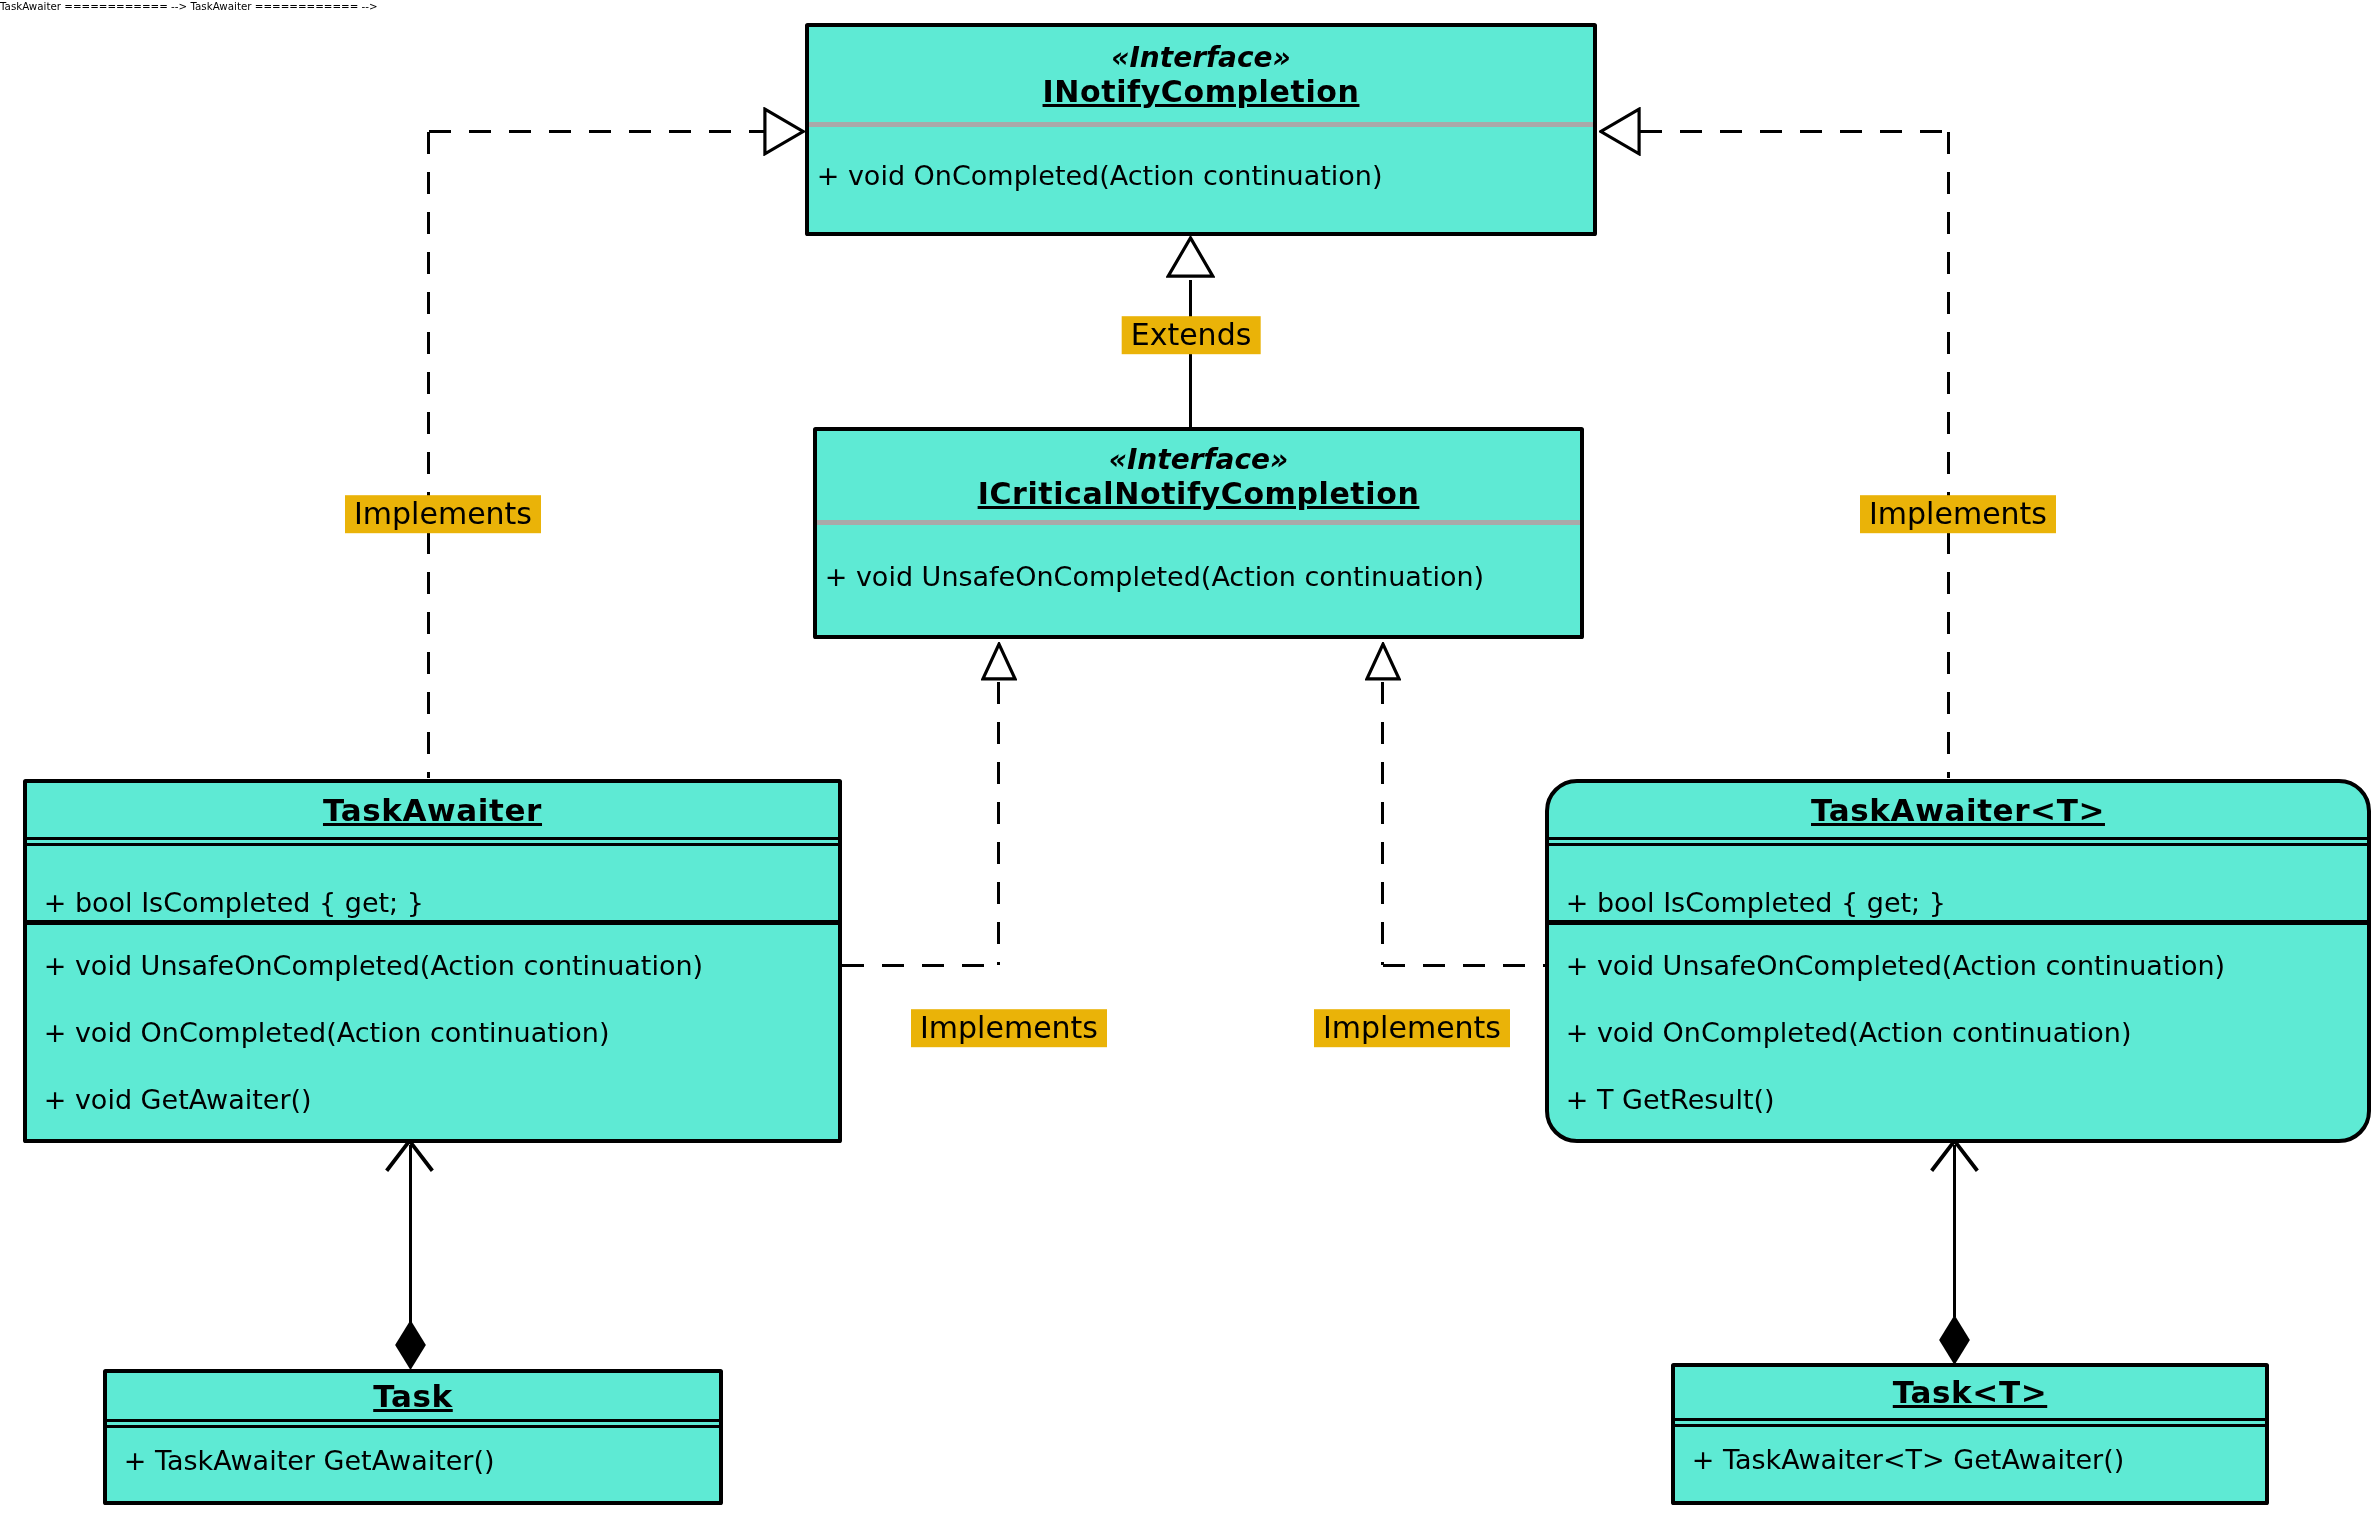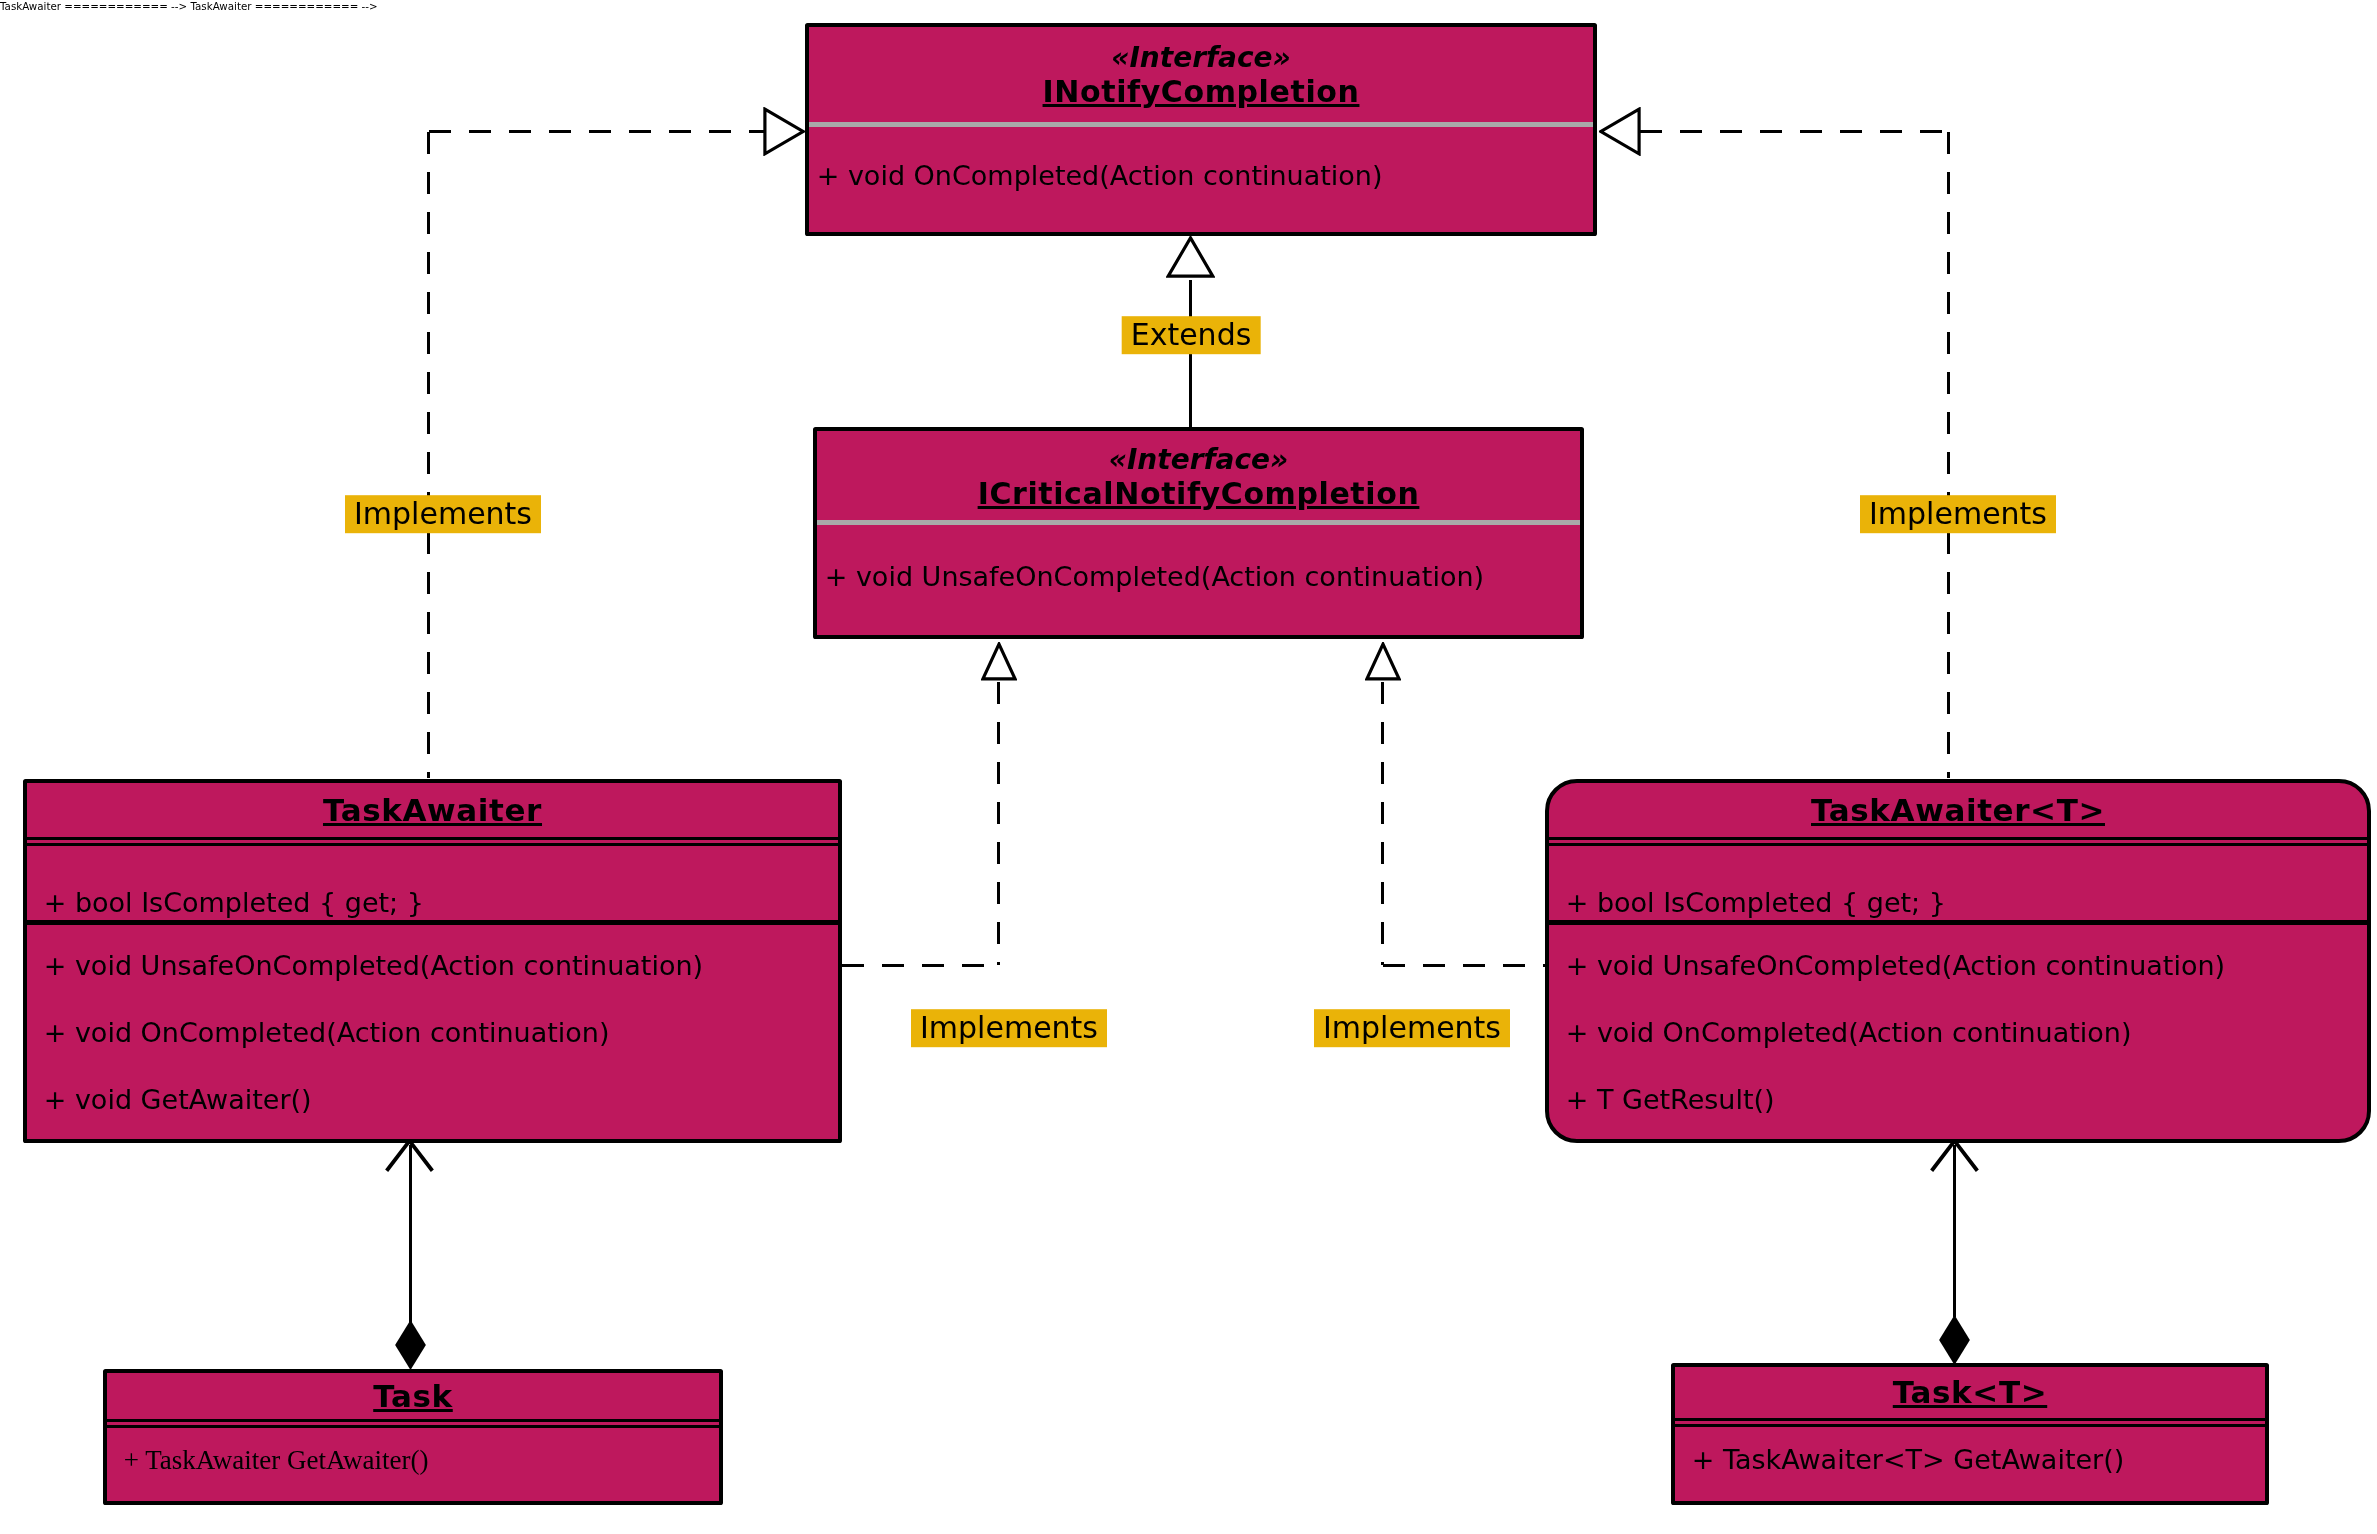--- a/index.html
+++ b/index.html
@@ -2,21 +2,21 @@
 <html style="font-size:10.3px"><head>
 <meta charset="utf-8">
 <style>
   html,body{margin:0;padding:0;background:#ffffff;}
   #canvas{
     position:relative;width:2377px;height:1534px;background:#ffffff;overflow:hidden;
     font-family:"DejaVu Sans",sans-serif;color:#000;
   }
   
   .uml-box{
-    position:absolute;background:#be185d;border:4.5px solid #000;border-radius:2.6px;
+    position:absolute;background:#5eead4;border:4.5px solid #000;border-radius:2.6px;
     box-sizing:border-box;z-index:2;
   }
   .hdr{
     display:flex;flex-direction:column;align-items:center;justify-content:center;
     box-sizing:border-box;
   }
   .stereo{font-style:italic;font-size:28px;font-weight:600;line-height:35px;}
   .cname{font-size:30px;font-weight:700;line-height:33px;letter-spacing:0.6px;text-decoration:underline;}
   .iface .hdr{border-bottom:5.8px solid #a9a9a9;}
   .title-sec{
@@ -99,21 +99,21 @@
       <div class="m">+ void OnCompleted(Action continuation)</div>
       <div class="m">+ T GetResult()</div>
     </div>
   </div>
 
   
   <div class="uml-box" style="left:103px;top:1369px;width:620px;height:136px;">
     <div class="title-sec" style="height:55px;">
       <div class="cname">Task</div>
     </div>
-    <div class="members single-center" style="height:64px;font-family:Liberation Serif, serif;">
+    <div class="members single-center" style="height:64px;">
       <div class="m">+ TaskAwaiter GetAwaiter()</div>
     </div>
   </div>
 
   
   <div class="uml-box" style="left:1671px;top:1363px;width:598px;height:142px;">
     <div class="title-sec" style="height:60px;">
       <div class="cname">Task&lt;T&gt;</div>
     </div>
     <div class="members single-center" style="height:64px;">

